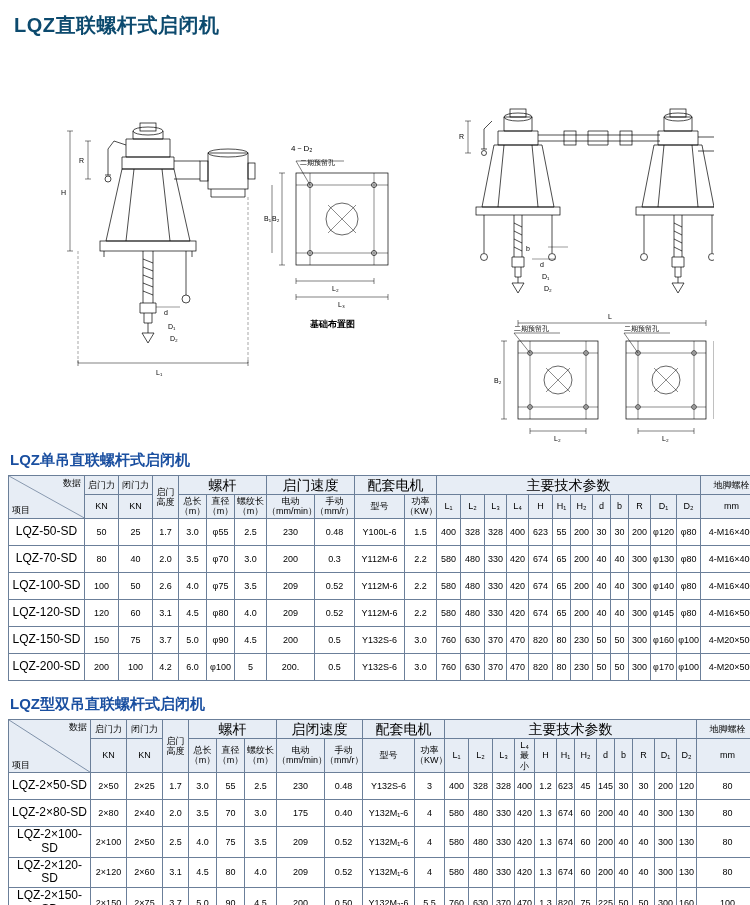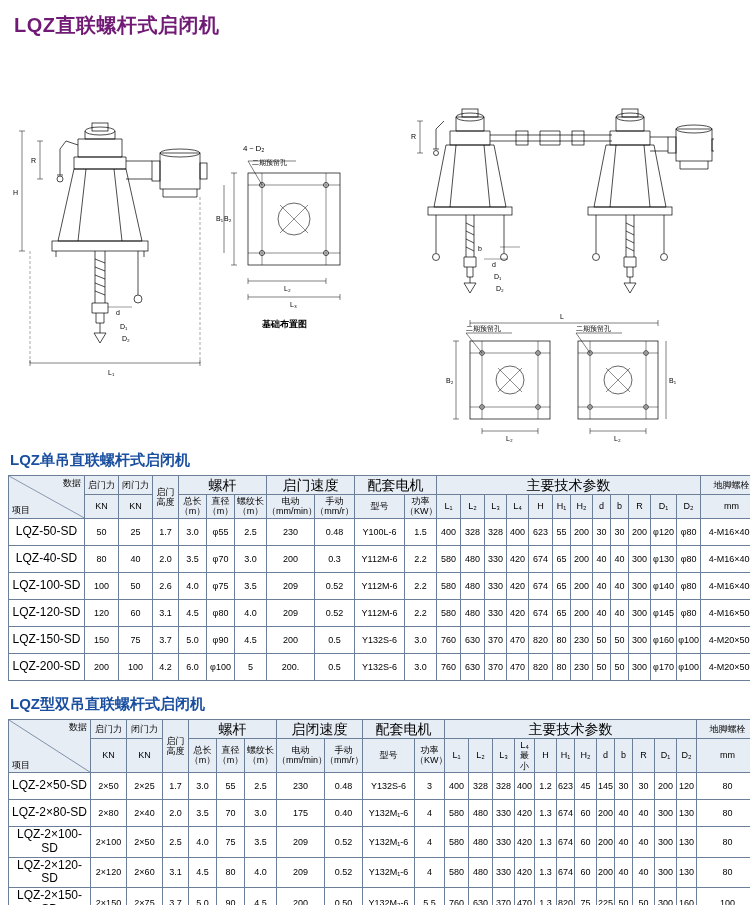--- a/index.html
+++ b/index.html
@@ -12,35 +12,36 @@
   .page {
     position: relative;
     width: 750px;
     min-height: 905px;
     background: #ffffff;
     padding: 0;
   }
   .main-title {
     font-size: 20px;
     font-weight: bold;
-    color: #701a75;
+    color: #0c4a6e;
     padding: 12px 0 6px 14px;
     letter-spacing: 0.5px;
   }
   .section-title {
     font-size: 15px;
     font-weight: bold;
     color: #1a4fa0;
     padding: 6px 0 5px 10px;
   }
   .drawings {
     position: relative;
     width: 714px;
     height: 400px;
     overflow: hidden;
+    padding-left: 48px;
   }
   .drawings svg { display: block; }
   .tbl-wrap { padding: 0 8px; }
   table.spec {
     border-collapse: collapse;
     width: 734px;
     font-size: 9px;
     color: #000;
     table-layout: fixed;
   }
@@ -390,21 +391,21 @@
             <td>55</td>
             <td>200</td>
             <td>30</td>
             <td>30</td>
             <td>200</td>
             <td>φ120</td>
             <td>φ80</td>
             <td>4-M16×400</td>
           </tr>
           <tr>
-            <td class="model">LQZ-40-SD</td>
+            <td class="model">LQZ-70-SD</td>
             <td>80</td>
             <td>40</td>
             <td>2.0</td>
             <td>3.5</td>
             <td>φ70</td>
             <td>3.0</td>
             <td>200</td>
             <td>0.3</td>
             <td>Y112M-6</td>
             <td>2.2</td>

